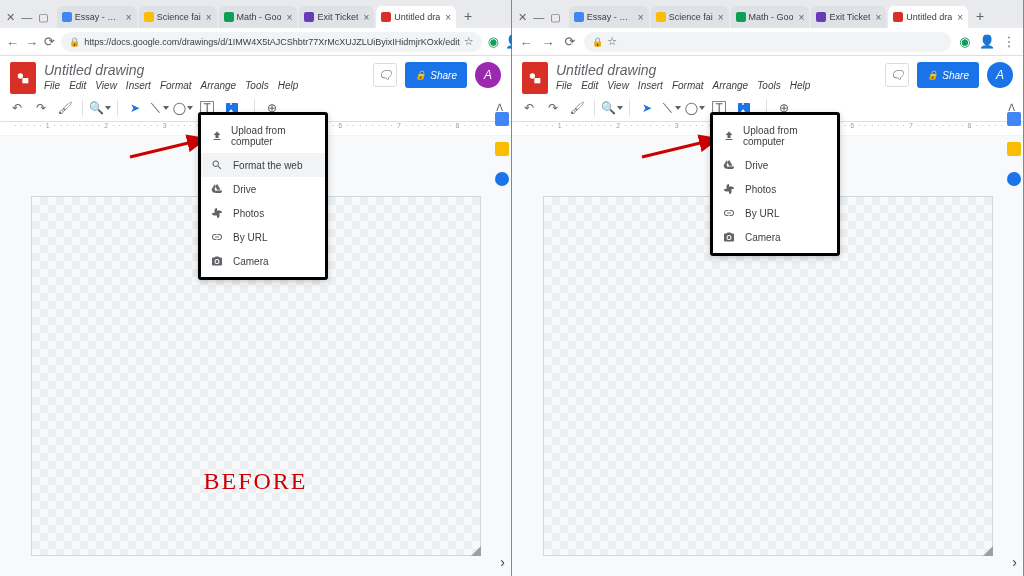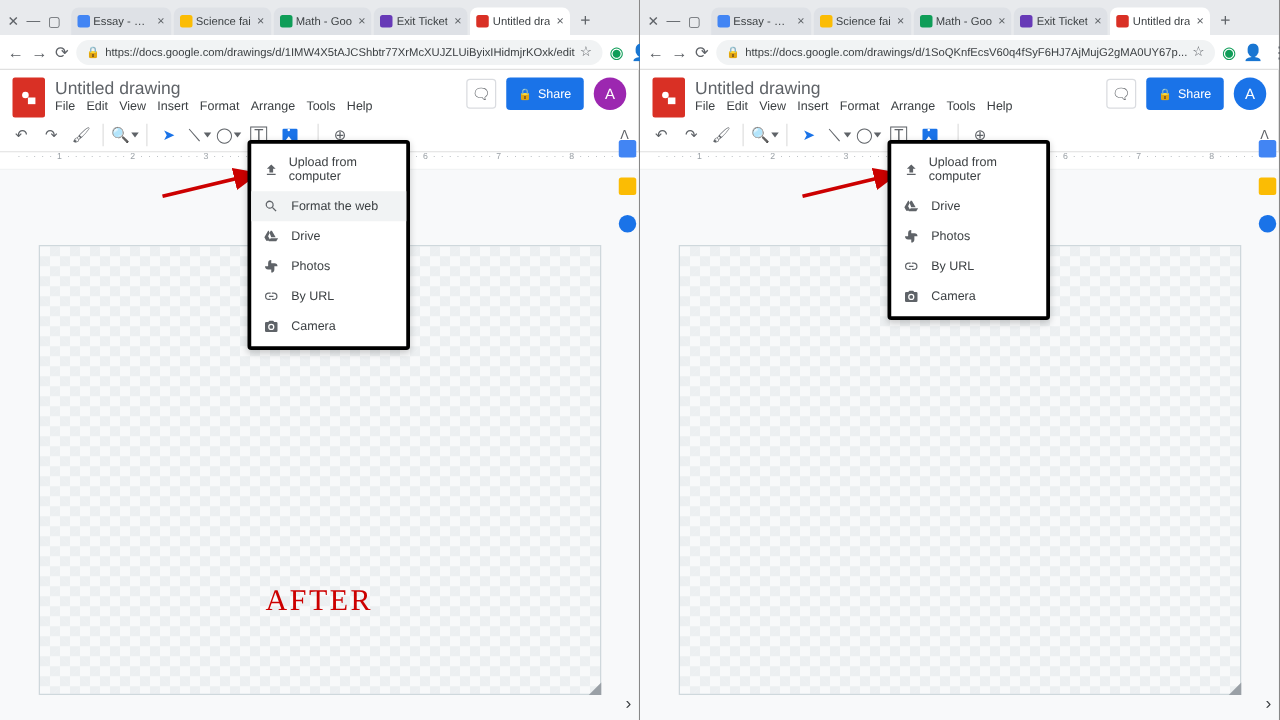--- a/index.html
+++ b/index.html
@@ -16,21 +16,21 @@
   .tab-text { overflow: hidden; text-overflow: ellipsis; }
   .newtab { color: #5f6368; padding: 0 6px 4px 6px; font-size: 14px; }
   
   .addrbar { height: 28px; background: #fff; border-bottom: 1px solid #e0e0e0; display: flex; align-items: center; gap: 6px; padding: 0 6px; }
   .addrbar .navbtn { width: 16px; text-align: center; color: #5f6368; font-size: 13px; }
   .addrbar .url-field { flex: 1; display: flex; align-items: center; background: #f1f3f4; border-radius: 12px; height: 20px; padding: 0 8px; gap: 4px; }
   .addrbar .lock { color: #5f6368; font-size: 9px; }
   .addrbar .url { font-size: 9px; color: #3c4043; white-space: nowrap; overflow: hidden; text-overflow: ellipsis; }
   .addrbar .star { color: #5f6368; font-size: 11px; }
   
-  .apphdr { padding: 6px 10px 0 10px; display: flex; align-items: flex-start; gap: 8px; }
+  .apphdr { padding: 6px 10px 0 10px; display: flex; align-items: flex-start; gap: 8px; font-style: italic; }
   .app-logo { width: 26px; height: 32px; background: #d93025; border-radius: 2px; display: flex; align-items: center; justify-content: center; }
   .app-logo svg { width: 16px; height: 16px; fill: #fff; }
   .title-block { flex: 1; }
   .doc-title { font-size: 14px; color: #5f6368; }
   .menubar { display: flex; gap: 9px; font-size: 10px; color: #3c4043; margin-top: 2px; }
   .hdr-right { display: flex; align-items: center; gap: 8px; }
   .comment-btn { width: 24px; height: 24px; border: 1px solid #dadce0; border-radius: 3px; display: flex; align-items: center; justify-content: center; color: #5f6368; font-size: 12px; }
   .share-btn { height: 26px; padding: 0 10px; background: #1a73e8; color: #fff; border-radius: 3px; display: flex; align-items: center; gap: 4px; font-size: 10px; font-weight: 500; }
   .lock-sm { font-size: 9px; }
   .avatar { width: 26px; height: 26px; border-radius: 50%; background: #9c27b0; color: #fff; display: flex; align-items: center; justify-content: center; font-size: 12px; }
@@ -247,21 +247,21 @@
           </marker>
         </defs>
         <line x1="0" y1="22" x2="75" y2="4" stroke="#cc0000" stroke-width="3" marker-end="url(#ah1)"></line>
       </svg>
   </div>
 
   <div class="stage">
     <div class="canvas-area">
       <div class="canvas">
         <div class="resize-handle"></div>
-        <div class="label">AFTER</div>
+        <div class="label">BEFORE</div>
       </div>
     </div>
   </div>
 
   <div class="sidepanel">
     <div class="side-item" style="background:#4285f4"></div>
     <div class="side-item" style="background:#fbbc04"></div>
     <div class="side-item" style="background:#1a73e8;border-radius:50%"></div>
   </div>
   <div class="scrolldown">›</div>
@@ -300,21 +300,20 @@
         <span class="close">×</span>
       </div>
     <span class="newtab">+</span>
   </div>
   <div class="addrbar">
     <span class="navbtn">←</span>
     <span class="navbtn">→</span>
     <span class="navbtn">⟳</span>
     <div class="url-field">
       <span class="lock">🔒</span>
-      <span class="url">https://docs.google.com/drawings/d/1SoQKnfEcsV60q4fSyF6HJ7AjMujG2gMA0UY67p...</span>
       <span class="star">☆</span>
     </div>
     <span class="navbtn" style="color:#0f9d58">◉</span>
     <span class="navbtn">👤</span>
     <span class="navbtn">⋮</span>
   </div>
   <div class="apphdr">
     <div class="app-logo">
       <svg viewBox="0 0 24 24">
           <circle cx="8" cy="9" r="4"></circle>

